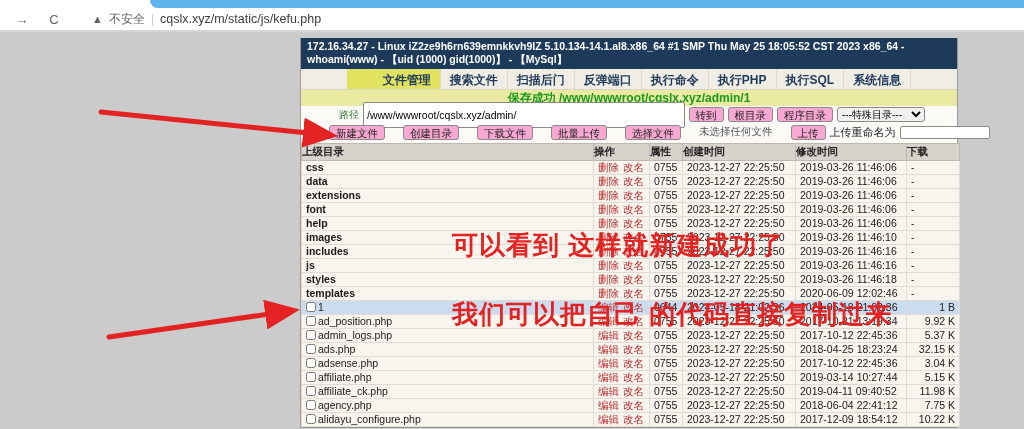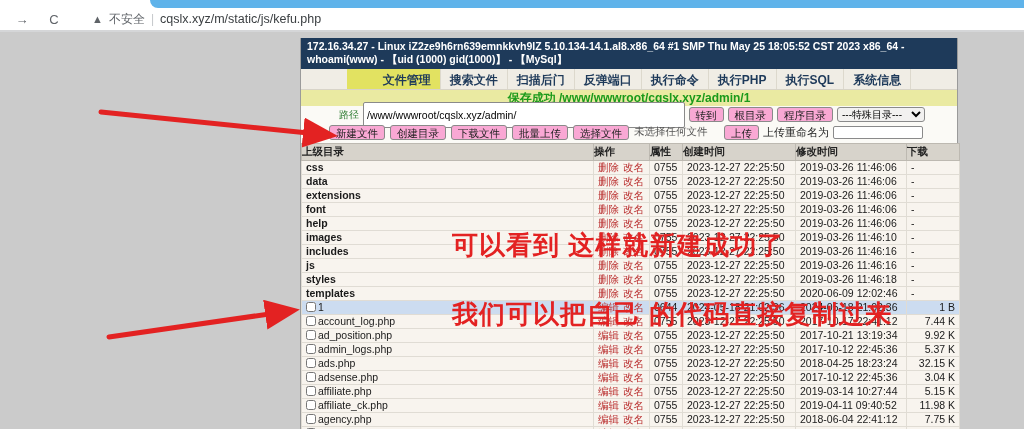--- a/index.html
+++ b/index.html
@@ -26,21 +26,21 @@
   .srv-head { background:#1e3a5a; color:#fff; font-weight:bold; font-size:10.5px; line-height:13px; padding:2px 6px 3px 6px; }
   .tabs { background:#f0ede5; height:21px; display:flex; justify-content:center; align-items:stretch; border-bottom:1px solid #d8d4c8; }
   .tab { padding:3px 9px 2px 9px; font-size:12px; font-weight:bold; color:#1e3a5a; cursor:pointer; white-space:nowrap; border-right:1px solid #ddd9cd; }
   .tab.active { background:#e2e261;padding-left:36px; }
   .statusbar { background:#eaeaa2; height:16px; text-align:center; color:#1a9a1a; font-weight:bold; font-size:12px; line-height:16px; }
   .pathrow { background:#fbfaf6; height:17px; display:flex; align-items:center; padding:0 32px 0 4px; gap:4px; }
   .pathrow .lbl { color:#2e7d32; font-size:10px; white-space:nowrap;padding-left:34px; }
   .pathrow input[type=text] { flex:1; height:26px; border:1px solid #8a8a8a; border-radius:2px; font-size:10.5px; padding:0 3px; background:#fff; }
   .btn { border:1px solid #8a8a8a; border-radius:3px; background:#f9a8d4; font-size:10.5px; padding:1px 6px; height:15px; line-height:12px; color:#222; white-space:nowrap; cursor:pointer; }
   .pathrow select { height:15px; font-size:10px; border:1px solid #8a8a8a; border-radius:3px; background:#f2f1f0; width:88px; }
-  .actionrow { background:#fbfaf6; height:20px; display:flex; align-items:center; padding:0 34px 2px 28px; gap:5px; }
+  .actionrow { background:#fbfaf6; height:20px; display:flex; align-items:center; padding:0 34px 2px 28px; gap:18px; }
   .filemsg { color:#555; font-size:10.5px; white-space:nowrap; }
   .actionrow .right { margin-left:auto; display:flex; align-items:center; gap:4px; }
   .actionrow .right input[type=text] { width:90px; height:13px; border:1px solid #8a8a8a; border-radius:2px; background:#fff; }
   .rn-lbl { font-size:11px; color:#222; white-space:nowrap; }
 
   table.files { border-collapse:collapse; table-layout:fixed; width:658px; background:#f8f4ee; }
   table.files th { background:#d7d3cb; border:1px solid #bdb9b1; font-size:10.5px; text-align:left; padding:1px 0; height:15px; font-weight:bold; color:#222; }
   table.files td { border:1px solid #e0dcd4; font-size:10.5px; padding:0 4px; height:13.5px; line-height:13px; white-space:nowrap; overflow:hidden; color:#1a1a1a; }
   tr.dir td.name { font-weight:bold; }
   tr.selected td { background:#ccdcf0; }
@@ -210,28 +210,20 @@
         </tr>
         <tr class="file selected">
           <td class="name" style="background: rgb(204, 220, 240);"><input type="checkbox" style="">1</td>
           <td style="background: rgb(204, 220, 240);"><span class="op">编辑</span><span class="op">改名</span></td>
           <td style="background: rgb(204, 220, 240);">0644</td>
           <td style="background: rgb(204, 220, 240);">2024-05-18 21:02:36</td>
           <td style="background: rgb(204, 220, 240);">2024-05-18 21:02:36</td>
           <td class="num" style="background: rgb(204, 220, 240);">1 B</td>
         </tr>
         <tr class="file">
-          <td class="name"><input type="checkbox" style="">account_log.php</td>
-          <td><span class="op">编辑</span><span class="op">改名</span></td>
-          <td>0755</td>
-          <td>2023-12-27 22:25:50</td>
-          <td>2017-10-17 22:41:12</td>
-          <td class="num">7.44 K</td>
-        </tr>
-        <tr class="file">
           <td class="name"><input type="checkbox" style="">ad_position.php</td>
           <td><span class="op">编辑</span><span class="op">改名</span></td>
           <td>0755</td>
           <td>2023-12-27 22:25:50</td>
           <td>2017-10-21 13:19:34</td>
           <td class="num">9.92 K</td>
         </tr>
         <tr class="file">
           <td class="name"><input type="checkbox" style="">admin_logs.php</td>
           <td><span class="op">编辑</span><span class="op">改名</span></td>

